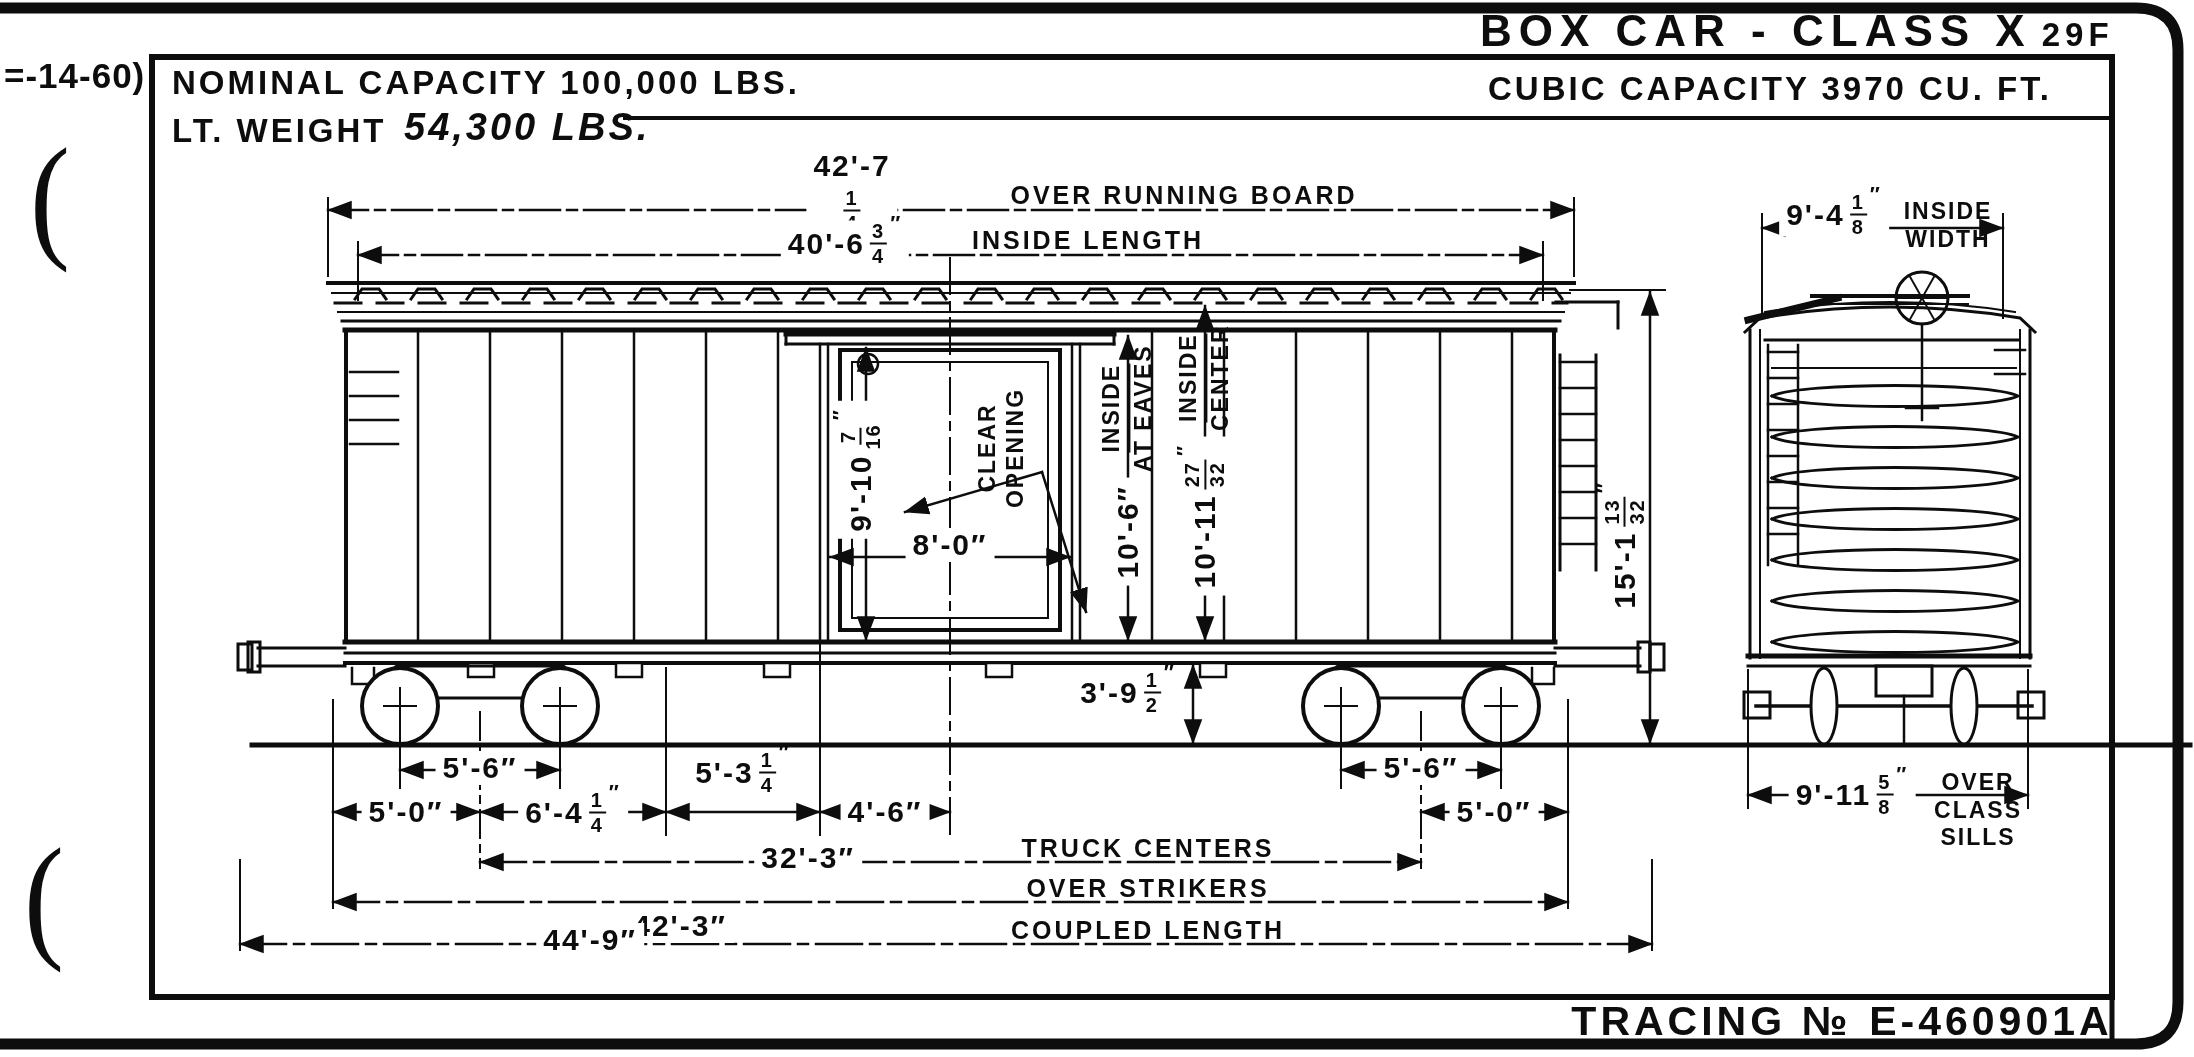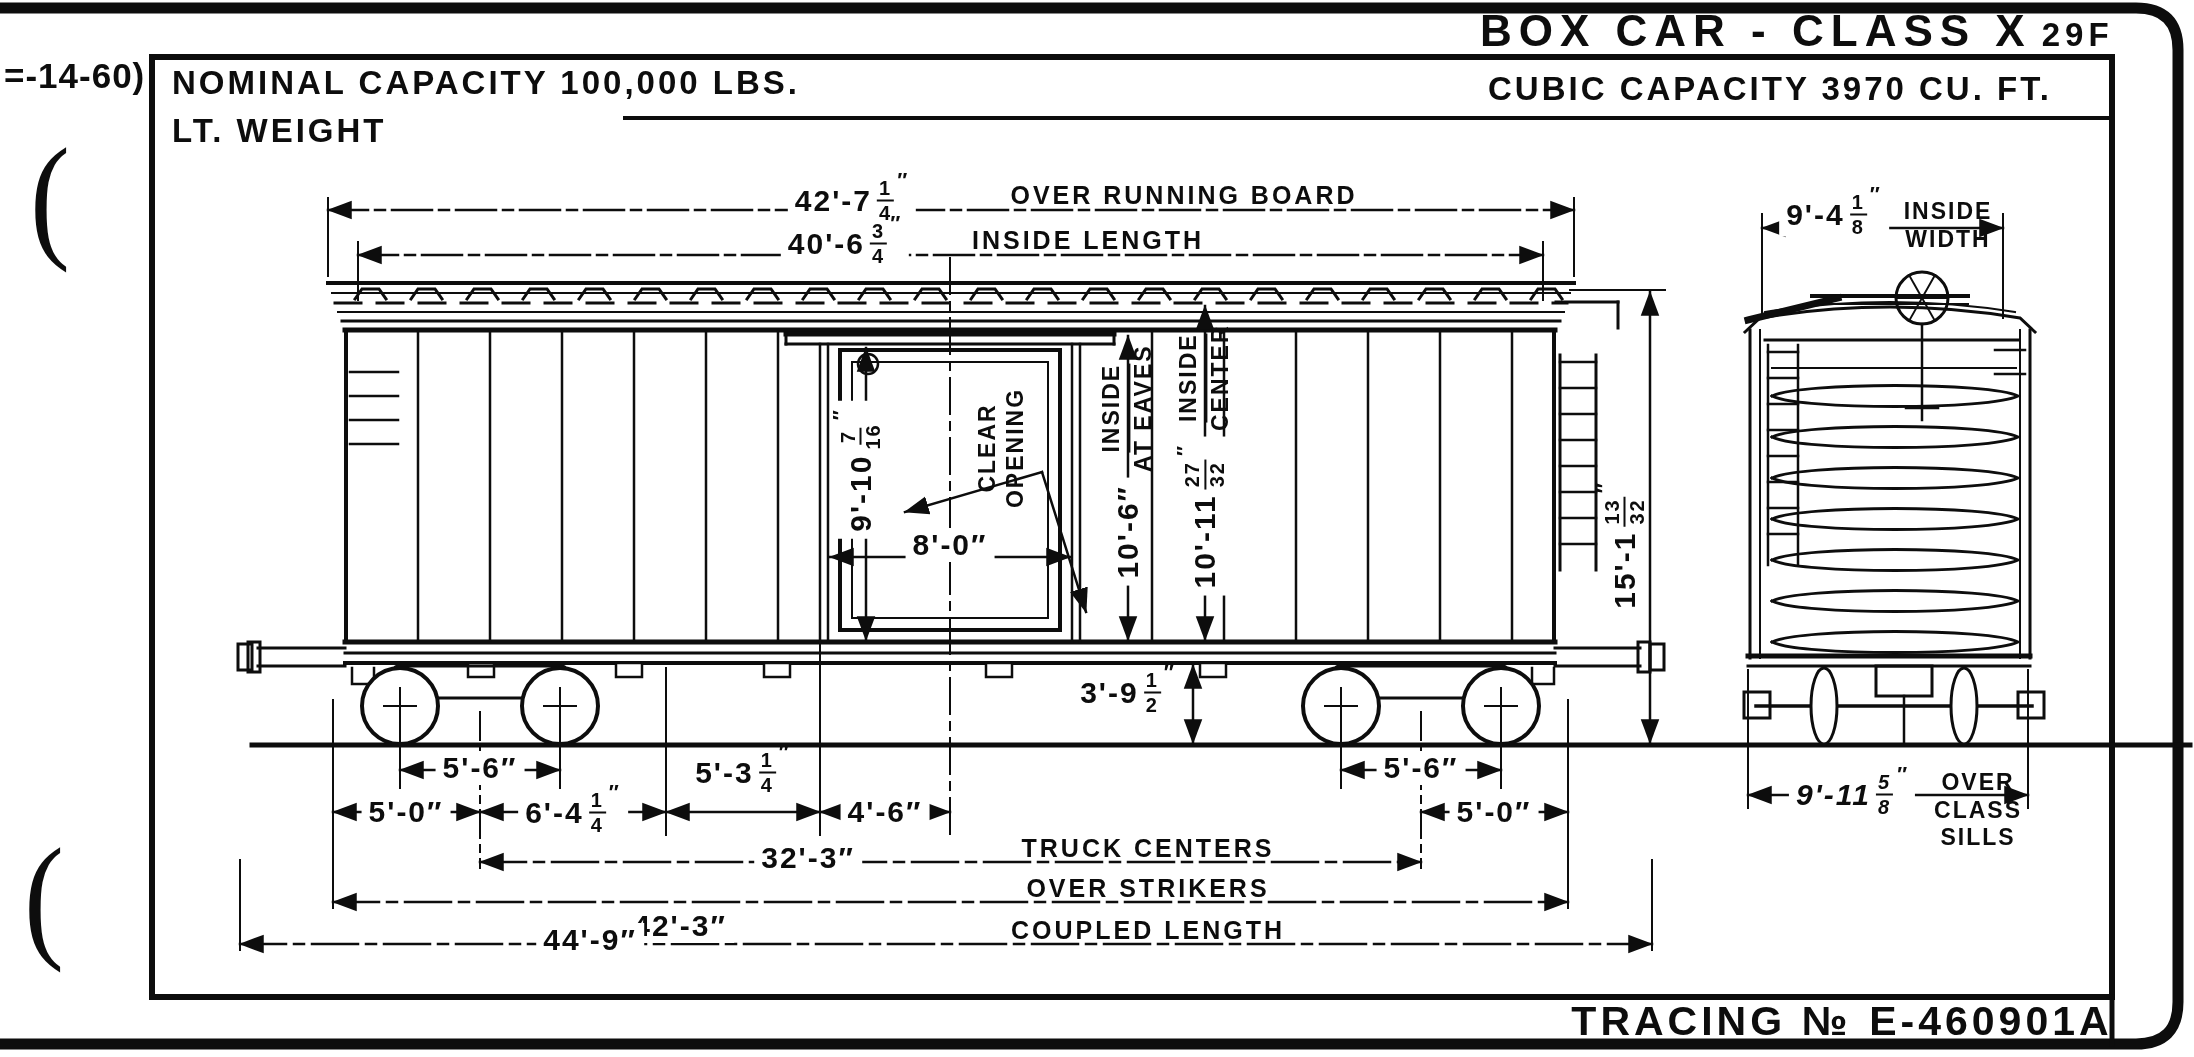--- a/index.html
+++ b/index.html
@@ -297,29 +297,30 @@
   </g>
 </svg>
 
 <div class="lft title" style="left:1480px;top:6px;display:flex;align-items:baseline;">
   <span>BOX CAR - CLASS X</span>
   <span class="titlesuf">29F</span>
 </div>
 <div class="lft cap" style="left:1488px;top:70px;">CUBIC CAPACITY 3970 CU. FT.</div>
 <div class="lft cap" style="left:172px;top:64px;">NOMINAL CAPACITY 100,000 LBS.</div>
 <div class="lft cap" style="left:172px;top:112px;">LT. WEIGHT</div>
+<div class="lft ital" style="left:404px;top:106px;">54,300 LBS.</div>
 <div class="lft note" style="left:4px;top:56px;">=-14-60)</div>
 <div class="lft paren" style="left:30px;top:128px;">(</div>
 <div class="lft paren" style="left:24px;top:828px;">(</div>
 <div class="t tracing" style="left:1842px;top:1021px;text-align:center;">
   <span>TRACING №</span>
   <span>E-460901A</span>
 </div>
 
-<div class="t dimval bgw" style="left:852px;top:200px;">
+<div class="t dimval bgw" style="left:852px;top:200px;flex-direction:column;">
   <span>42'-7</span>
   <span class="frac">
         <span class="n">1</span>
         <span class="d">4</span>
       </span>
   <span class="unit">″</span>
 </div>
 <div class="t dimlabel" style="left:1168px;top:195px;margin-left:16px;">OVER RUNNING BOARD</div>
 
 <div class="t dimval bgw" style="left:845px;top:243px;">
@@ -450,21 +451,21 @@
       </span>
   <span class="unit">″</span>
 </div>
 <div class="t" style="left:1948px;top:226px;">
   <span class="stack">
     <span>INSIDE</span>
     <span>WIDTH</span>
   </span>
 </div>
 
-<div class="t dimval bgw" style="left:1852px;top:794px;font-style:italic;">
+<div class="t dimval bgw" style="left:1852px;top:794px;">
   <span>9'-11</span>
   <span class="frac">
         <span class="n">5</span>
         <span class="d">8</span>
       </span>
   <span class="unit">″</span>
 </div>
 <div class="t" style="left:1978px;top:810px;">
   <span class="stack">
     <span>OVER</span>

